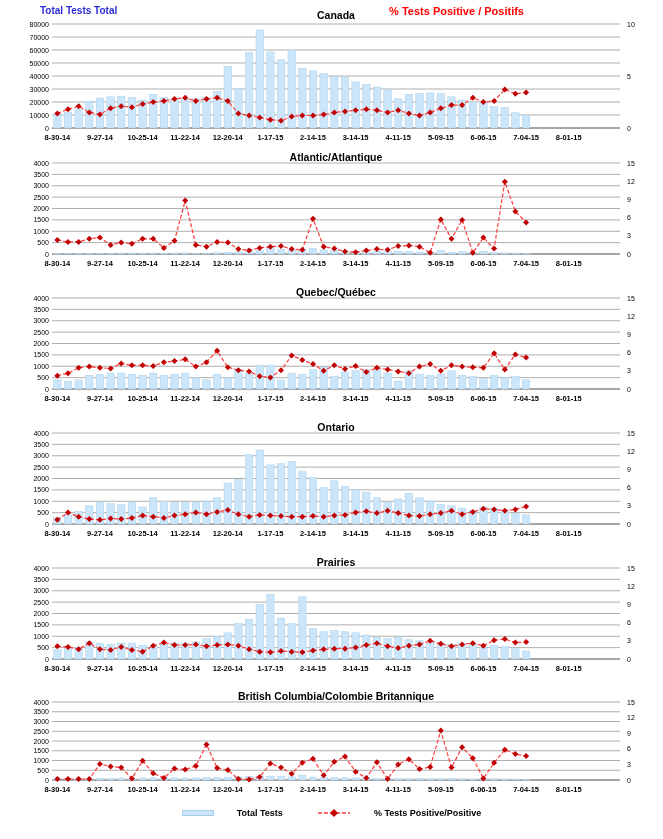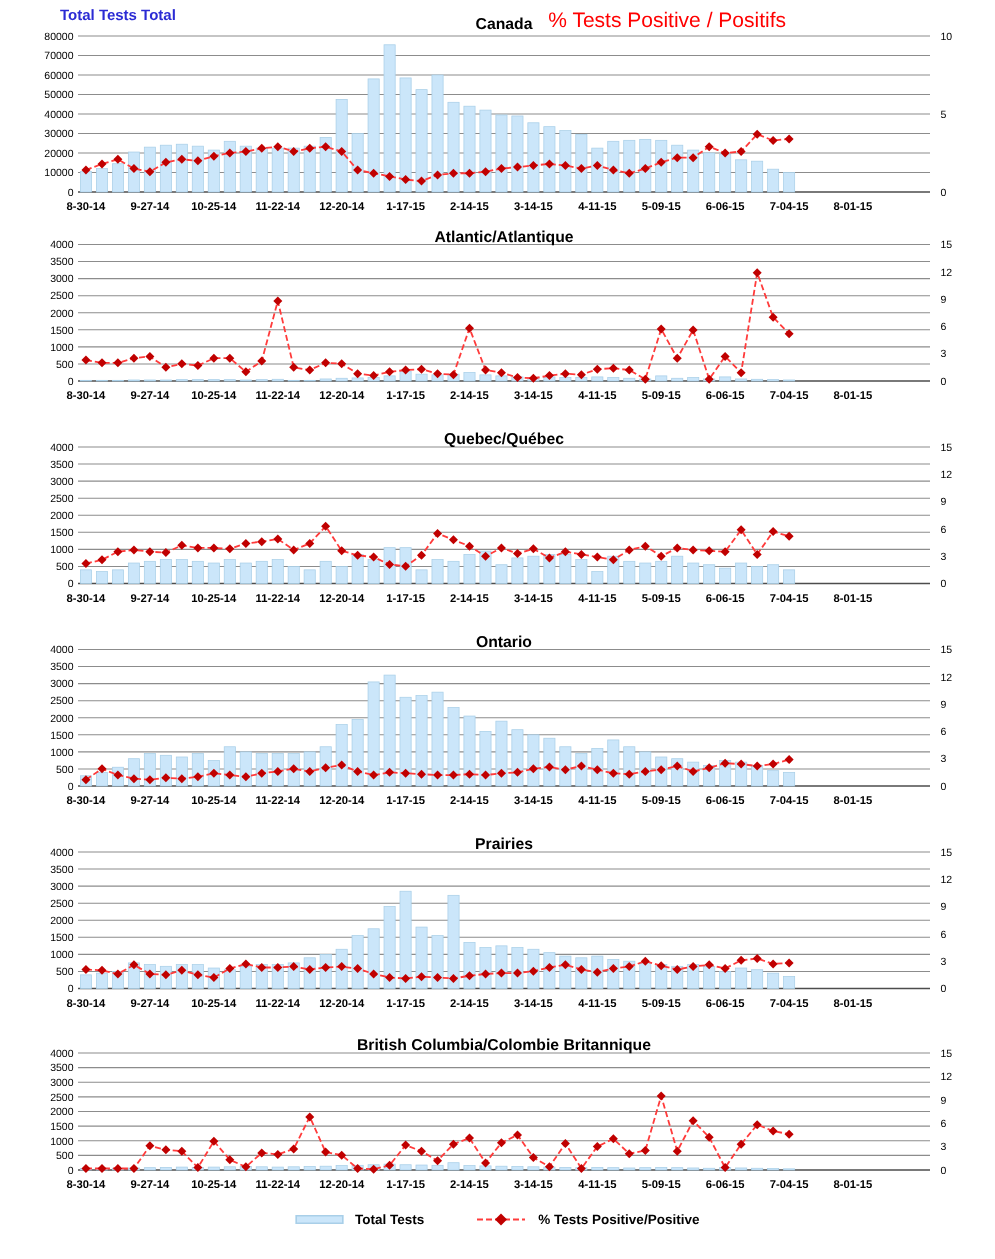--- a/index.html
+++ b/index.html
@@ -1,23 +1,23 @@
 <!DOCTYPE html>
 <html><head>
 <meta charset="utf-8">
 <style>
   html,body{margin:0;padding:0;background:#fff;}
   #page{position:relative;width:663px;height:839px;background:#fff;overflow:hidden;
         font-family:"Liberation Sans", sans-serif;}
   #hdr{position:absolute;top:5px;left:0;width:532px;height:14px;z-index:5;}
   #hdr .left-lab{position:absolute;left:40px;top:0;font-size:10px;font-weight:bold;}
-  #hdr .right-lab{position:absolute;right:8px;top:0;font-size:14px;font-weight:normal;}
+  #hdr .right-lab{position:absolute;right:8px;top:0;font-size:11px;font-weight:bold;}
   .panel{display:block;}
   #legend{display:flex;justify-content:center;align-items:center;gap:34px;margin-top:4px;}
-  .leg-item{display:flex;align-items:center;gap:8px;font-size:9px;font-weight:bold;color:#000;}
+  .leg-item{display:flex;align-items:center;gap:23px;font-size:9px;font-weight:bold;color:#000;}
   .leg-swatch{display:inline-block;width:30px;height:4px;}
   svg text{font-family:"Liberation Sans", sans-serif;}
 </style>
 </head>
 <body>
 
 <div id="page">
 
   <div id="hdr">
     <span class="left-lab" style="color: rgb(43, 43, 212);">Total Tests Total</span>

